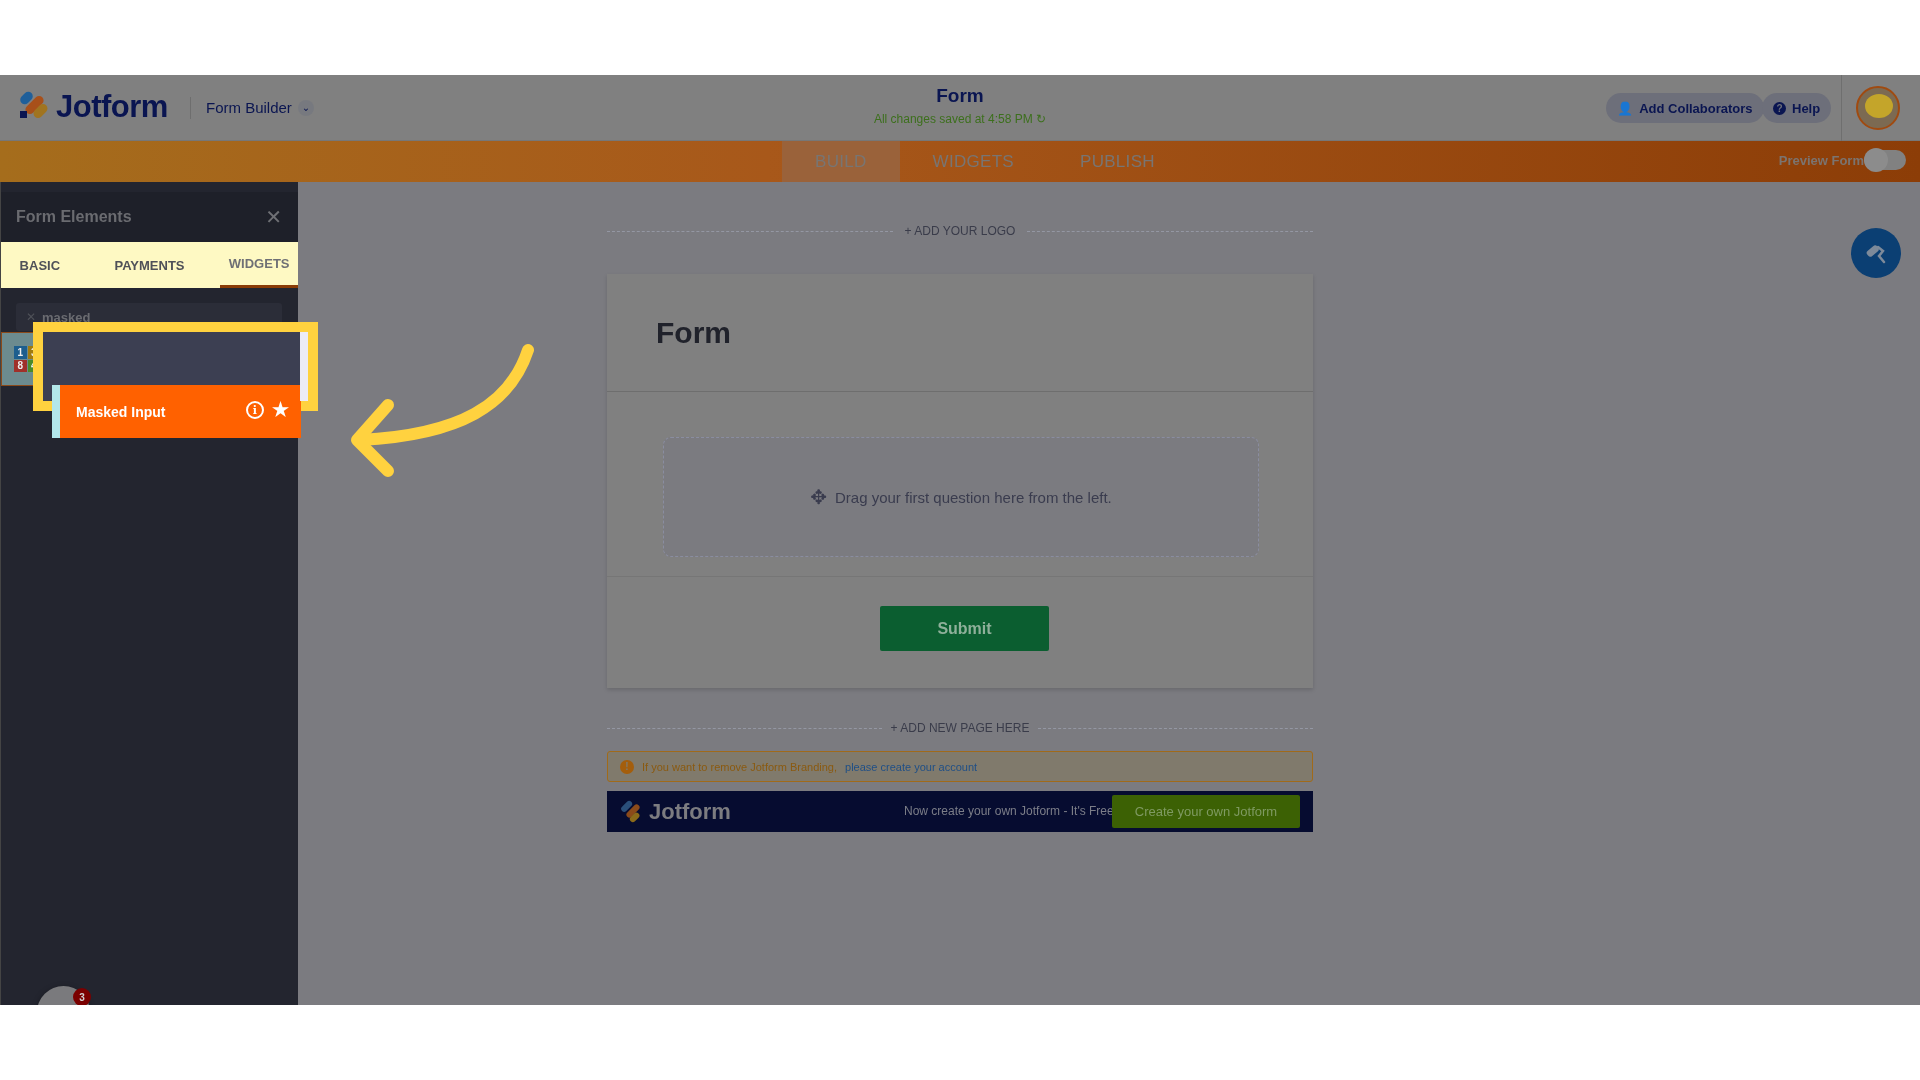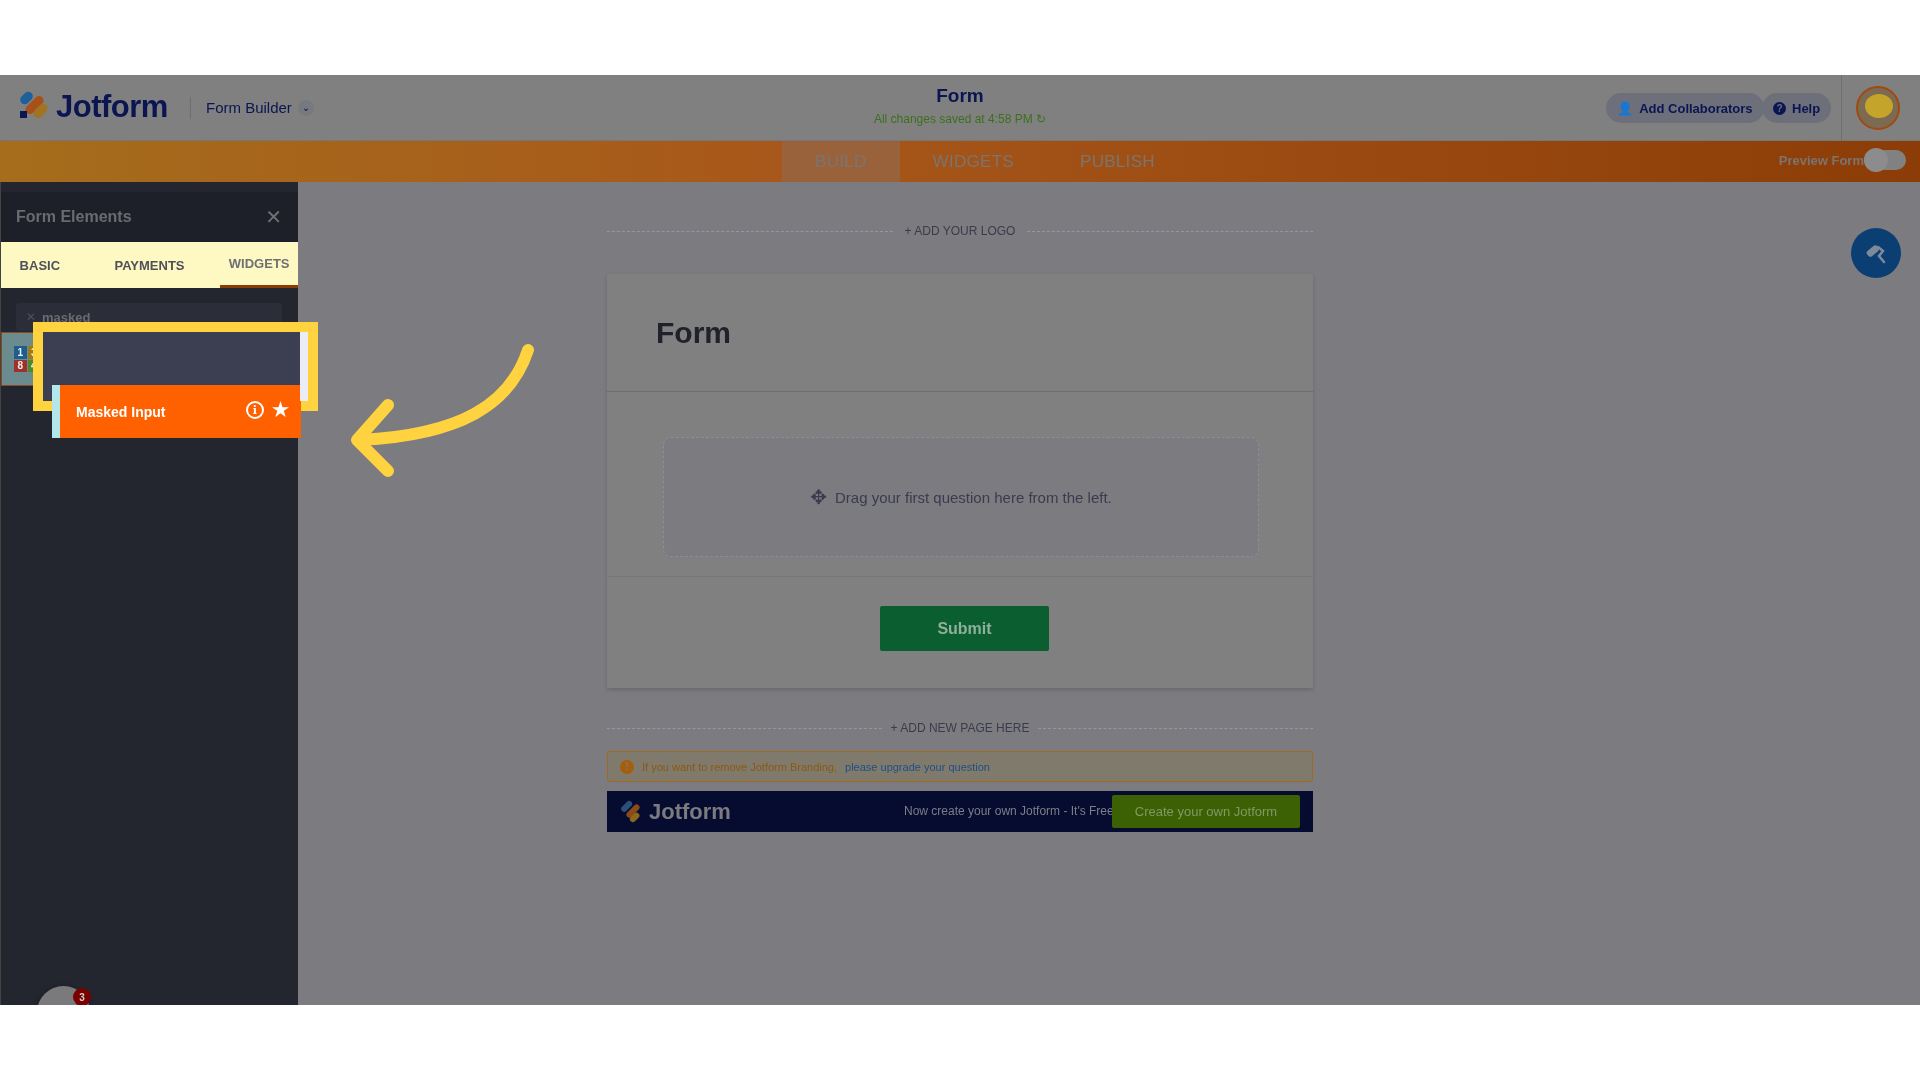--- a/index.html
+++ b/index.html
@@ -187,21 +187,21 @@
     <div class="submit">Submit</div>
   </div>
 
   <div class="add-line" style="left:607px;top:653px;width:275px;"></div>
   <div class="add-label" style="left:882px;top:646px;width:156px;">+ ADD NEW PAGE HERE</div>
   <div class="add-line" style="left:1038px;top:653px;width:275px;"></div>
 
   <div class="warn">
     <span class="ic">!</span>
     <span>If you want to remove Jotform Branding,</span>
-    <a>please upgrade your question</a>
+    <a>please create your account</a>
   </div>
 
   <div class="banner">
     <div class="blogo">
       <svg width="22" height="24" viewBox="0 0 22 24">
         <rect x="5" y="0" width="6" height="13" rx="3" transform="rotate(45 8 6)" fill="#2a4f7a"></rect>
         <rect x="11" y="3" width="6" height="16" rx="3" transform="rotate(45 14 11)" fill="#8a4a1a"></rect>
         <rect x="13" y="12" width="6" height="11" rx="3" transform="rotate(45 16 17)" fill="#8a6a1a"></rect>
       </svg>
       <span>Jotform</span>

